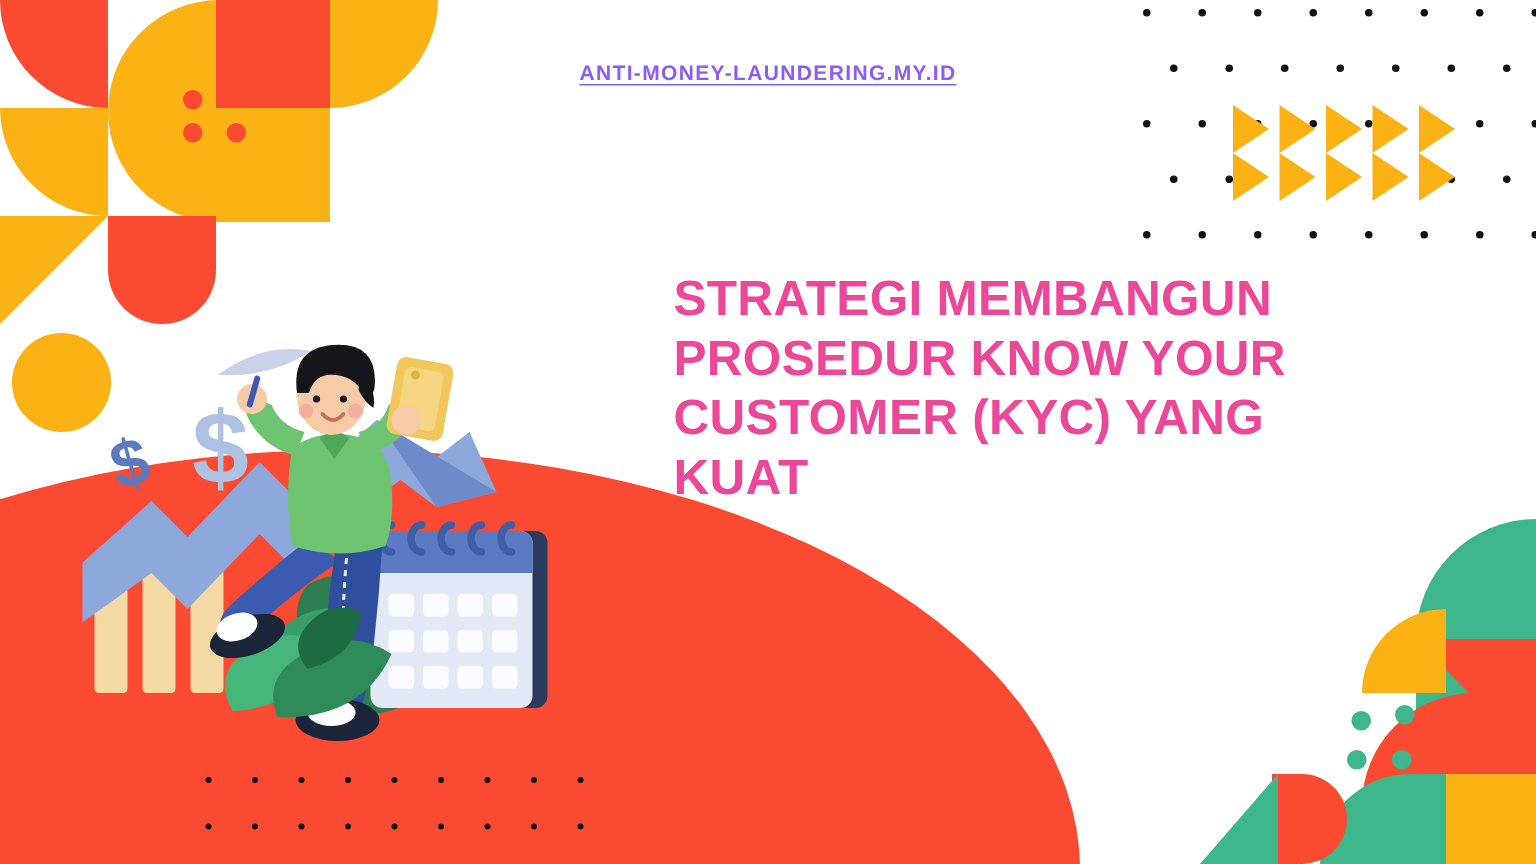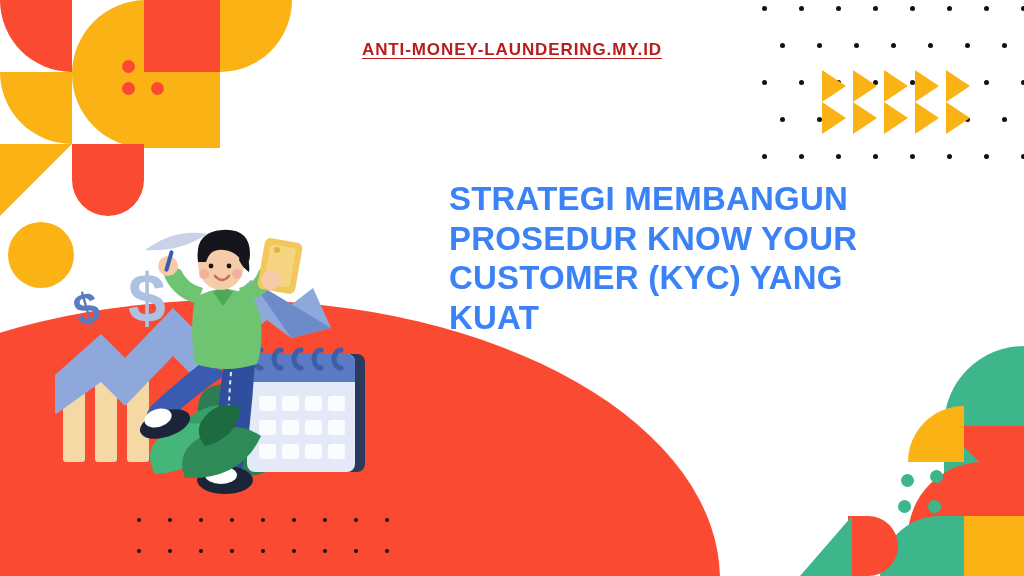--- a/index.html
+++ b/index.html
@@ -61,27 +61,27 @@
                    border-top-left-radius:84px; border-top-right-radius:0; }
   #br-red-small  { left:848px; top:516px; width:50px;  height:60px; background:#FB4A32;
                    border-bottom-right-radius:50px; border-top-right-radius:50px; }
   #br-green-tri  { left:800px; top:516px; width:52px;  height:60px; background:#3CB68A;
                    clip-path:polygon(100% 0,100% 100%,0 100%); }
   .br-dot { position:absolute; width:13px; height:13px; border-radius:50%; background:#3CB68A; }
 
   
   #site-url {
     position:absolute; left:0; right:0; top:40px; text-align:center;
-    font-size:17px; font-weight:bold; letter-spacing:0.9px;
-    color:#b91c1c; text-decoration:underline; text-underline-offset:3px;
+    font-size:14px; font-weight:bold; letter-spacing:0.9px;
+    color:#8b5cf6; text-decoration:underline; text-underline-offset:3px;
   }
   #headline {
     position:absolute; left:449px; top:179px; width:470px;
     font-size:33px; line-height:39.5px; font-weight:bold;
-    letter-spacing:0.2px; color:#3b82f6; text-transform:uppercase;
+    letter-spacing:0.2px; color:#ec4899; text-transform:uppercase;
   }
 
   
   #illus { position:absolute; left:55px; top:222px; width:330px; height:278px; }
 </style>
 </head>
 <body>
 
 <div class="canvas">
 

